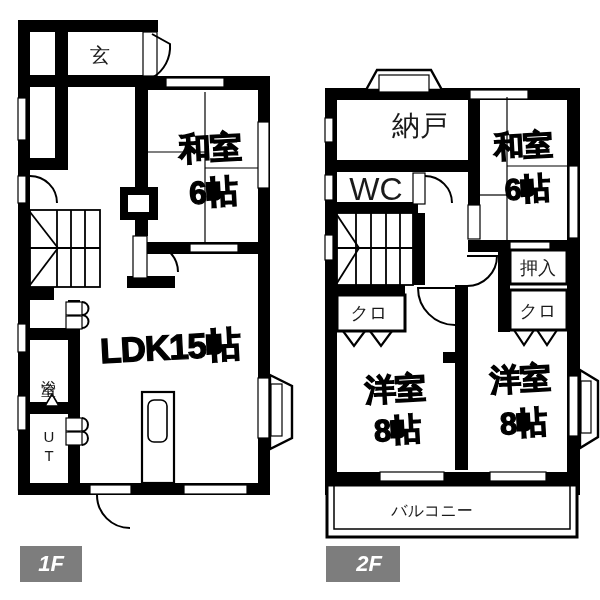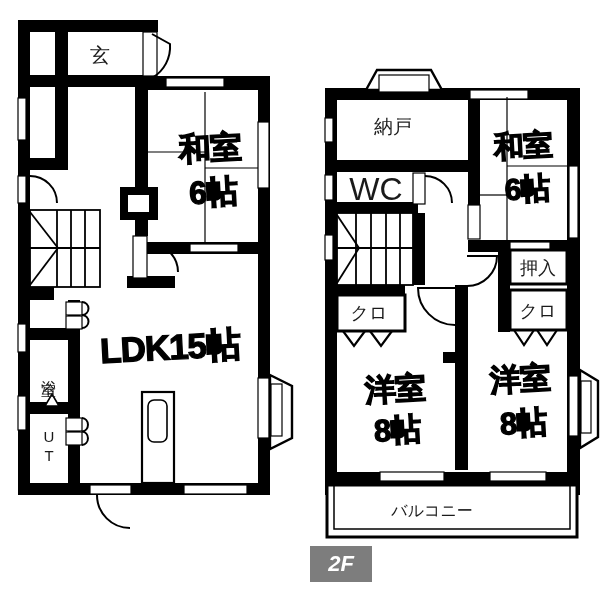--- a/index.html
+++ b/index.html
@@ -188,28 +188,29 @@
   </g>
 </svg>
 
 <div class="lbl reg" style="left:100px;top:55px;font-size:20px;">玄</div>
 <div class="lbl heavy" style="left:210px;top:148px;font-size:32px;">和室</div>
 <div class="lbl heavy" style="left:213px;top:192px;font-size:32px;">6帖</div>
 <div class="lbl heavy" style="left:170px;top:347px;font-size:35px;">LDK15帖</div>
 <div class="lbl reg vert" style="left:49px;top:370px;font-size:15px;">浴室</div>
 <div class="lbl reg vert" style="left:49px;top:447px;font-size:15px;">UT</div>
 
-<div class="lbl reg" style="left:393px;top:126px;font-size:19px;">納戸</div>
+<div class="lbl reg" style="left:420px;top:126px;font-size:28px;">納戸</div>
 <div class="lbl reg" style="left:376px;top:189px;font-size:32px;">WC</div>
 <div class="lbl heavy" style="left:523px;top:146px;font-size:30px;">和室</div>
 <div class="lbl heavy" style="left:527px;top:189px;font-size:30px;">6帖</div>
 <div class="lbl reg" style="left:538px;top:268px;font-size:18px;font-family:Liberation Serif, serif;">押入</div>
 <div class="lbl reg" style="left:369px;top:313px;font-size:18px;">クロ</div>
 <div class="lbl reg" style="left:538px;top:311px;font-size:18px;">クロ</div>
 <div class="lbl heavy" style="left:395px;top:389px;font-size:31px;">洋室</div>
 <div class="lbl heavy" style="left:397px;top:430px;font-size:31px;">8帖</div>
 <div class="lbl heavy" style="left:520px;top:379px;font-size:31px;">洋室</div>
 <div class="lbl heavy" style="left:523px;top:423px;font-size:31px;">8帖</div>
 <div class="lbl reg" style="left:432px;top:511px;font-size:16px;">バルコニー</div>
 
-<div class="badge" style="left:310px;top:546px;">2F</div>
+<div class="badge" style="left:20px;top:546px;">1F</div>
+<div class="badge" style="left:326px;top:546px;padding-left:12px;">2F</div>
 
 </div>
 
 </body></html>

